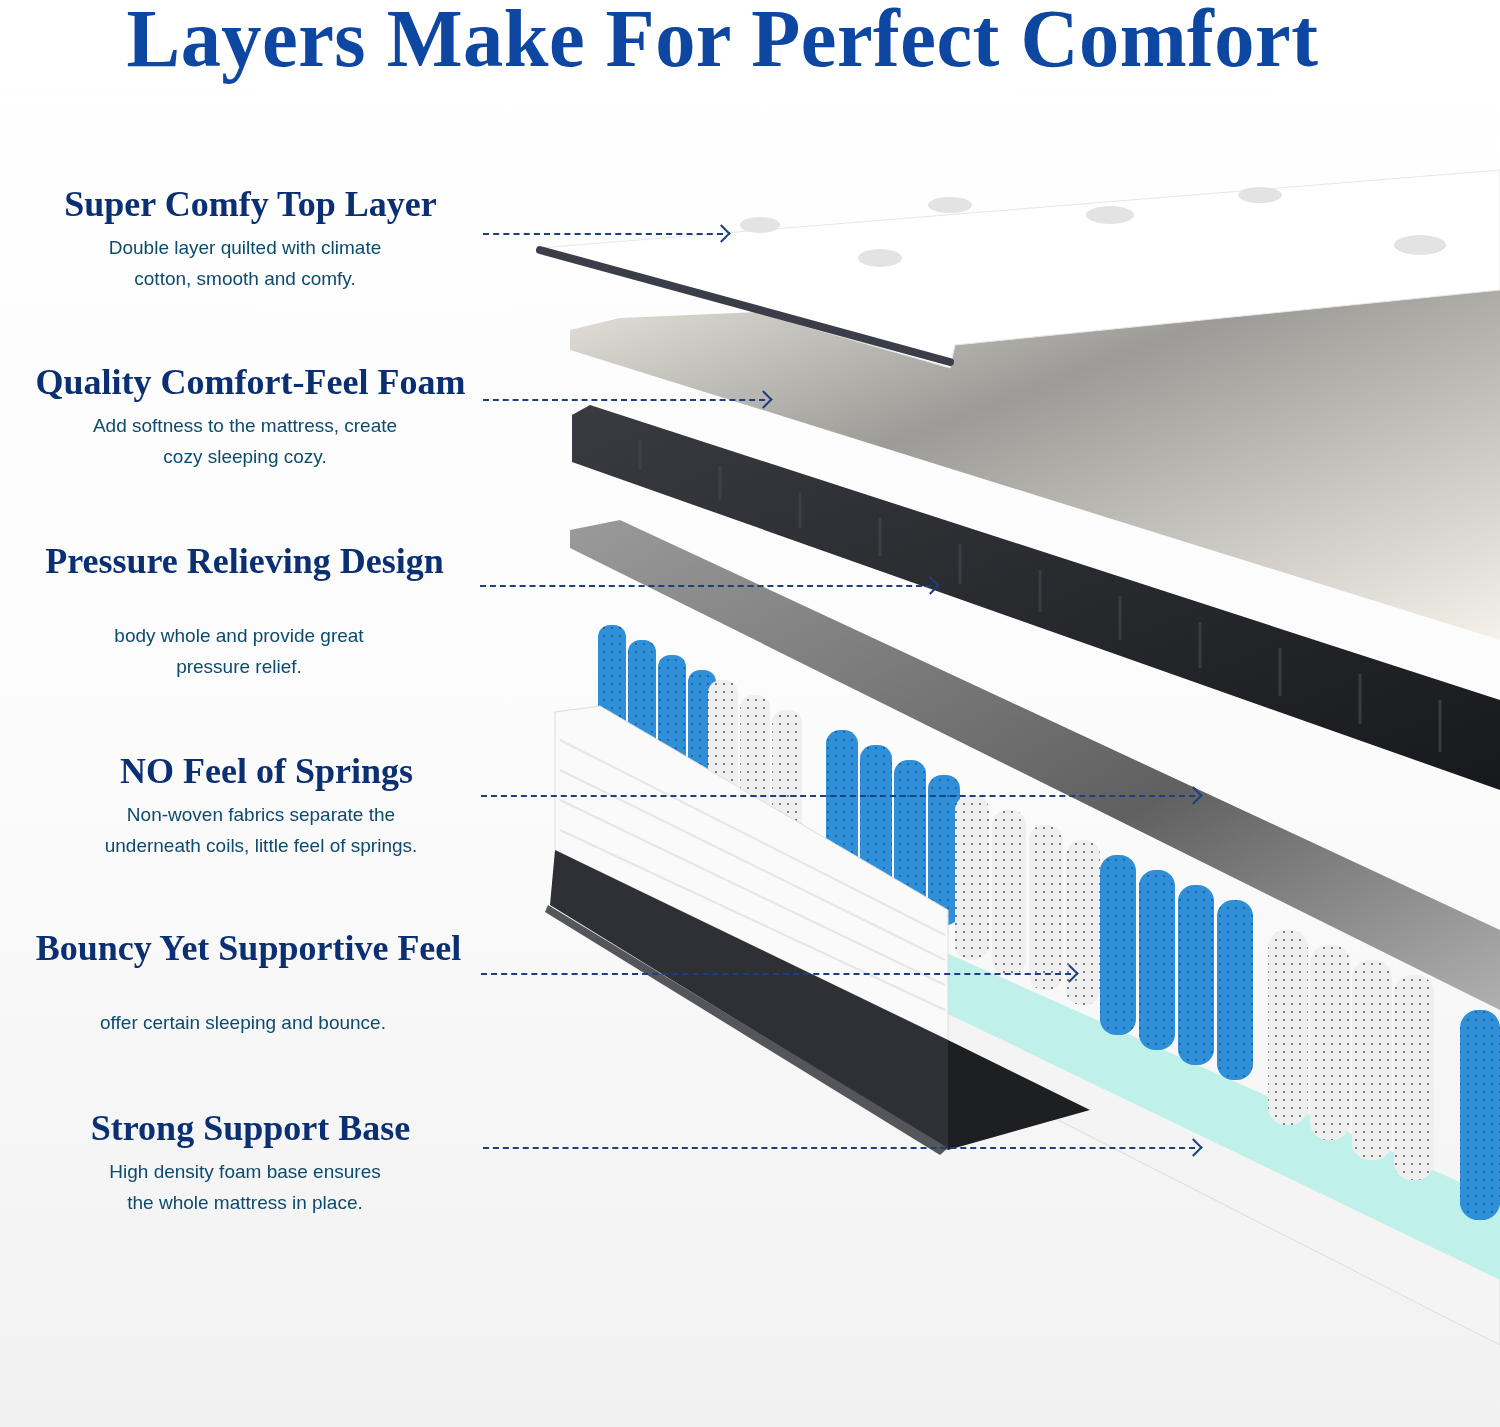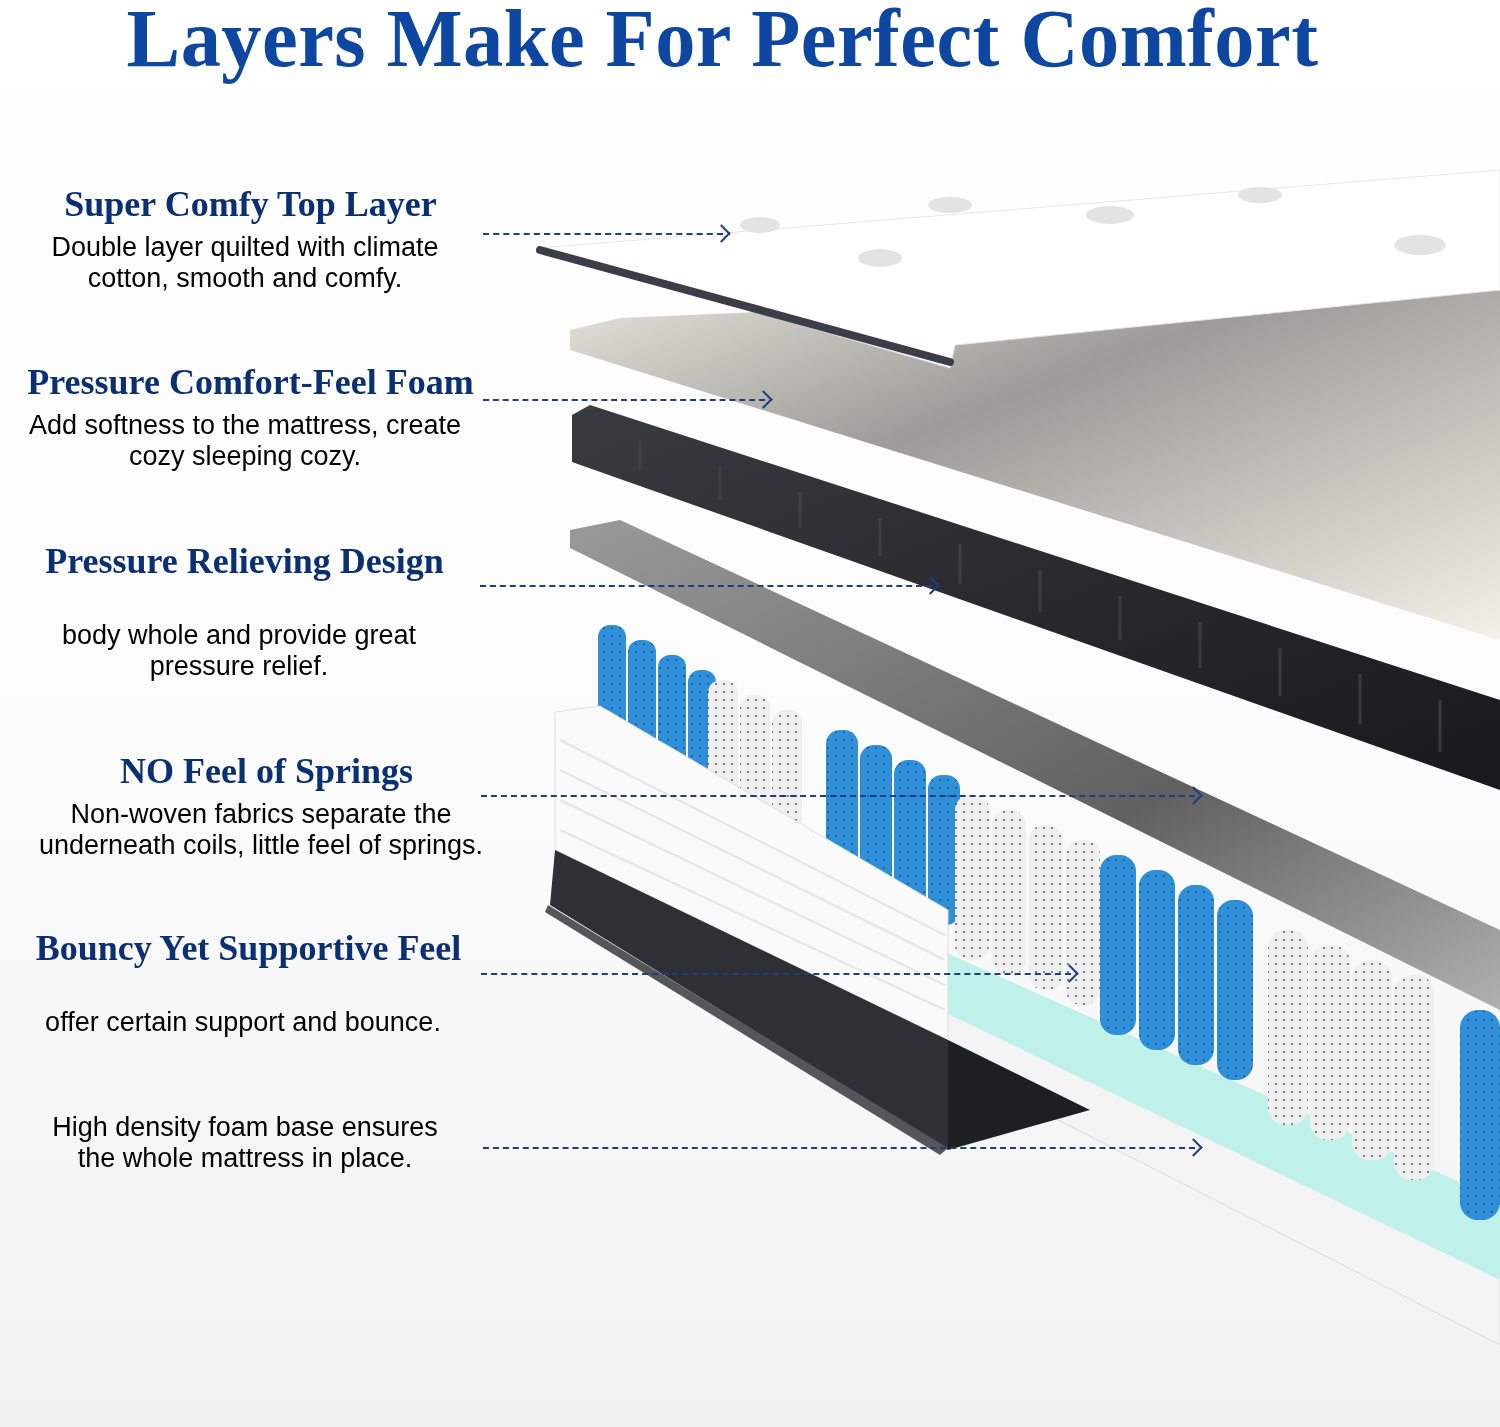--- a/index.html
+++ b/index.html
@@ -13,21 +13,21 @@
     font-family:"Liberation Serif", serif; font-weight:bold;
     font-size:82px; color:#0d47a1; letter-spacing:0.5px; margin:0;
     transform:scaleX(0.98);
   }
   .feature { position:absolute; width:490px; text-align:center; }
   .feature h2 {
     margin:0; font-family:"Liberation Serif", serif; font-weight:bold;
     font-size:36px; color:#0b2f73; line-height:44px;padding-left:11px;
   }
   .feature p {
-    margin:6px 0 0 0; font-size:27px; line-height:31px; color:#000000;
+    margin:6px 0 0 0; font-size:19px; line-height:31px; color:#0c4a6e;
   }
   .leader {
     position:absolute; height:0; border-top:2px dashed #1c3f7f;
   }
   .arrow {
     position:absolute; width:11px; height:11px;
     border-top:2.5px solid #1c3f7f; border-right:2.5px solid #1c3f7f;
     transform:rotate(45deg);
   }
   svg.mattress { position:absolute; left:0; top:0; }
@@ -140,21 +140,21 @@
   <h2>Super Comfy Top Layer</h2>
   <p>
     <span>Double layer quilted with climate</span><br>
     <span>cotton, smooth and comfy.</span>
   </p>
 </div>
 <div class="leader" style="left:483px; top:233px; width:240px;"></div>
 <div class="arrow" style="left:715px; top:227px;"></div>
 
 <div class="feature" style="left:0; top:360px;">
-  <h2>Pressure Comfort-Feel Foam</h2>
+  <h2>Quality Comfort-Feel Foam</h2>
   <p>
     <span>Add softness to the mattress, create</span><br>
     <span>cozy sleeping cozy.</span>
   </p>
 </div>
 <div class="leader" style="left:483px; top:399px; width:282px;"></div>
 <div class="arrow" style="left:757px; top:393px;"></div>
 
 <div class="feature" style="left:-6px; top:539px;">
   <h2>Pressure Relieving Design</h2>
@@ -174,26 +174,27 @@
     <span>underneath coils, little feel of springs.</span>
   </p>
 </div>
 <div class="leader" style="left:481px; top:795px; width:714px;"></div>
 <div class="arrow" style="left:1187px; top:789px;"></div>
 
 <div class="feature" style="left:-2px; top:926px;">
   <h2>Bouncy Yet Supportive Feel</h2>
   <p>
     <br>
-    <span>offer certain support and bounce.</span>
+    <span>offer certain sleeping and bounce.</span>
   </p>
 </div>
 <div class="leader" style="left:481px; top:973px; width:590px;"></div>
 <div class="arrow" style="left:1063px; top:967px;"></div>
 
 <div class="feature" style="left:0; top:1106px;">
+  <h2>Strong Support Base</h2>
   <p>
     <span>High density foam base ensures</span><br>
     <span>the whole mattress in place.</span>
   </p>
 </div>
 <div class="leader" style="left:483px; top:1147px; width:712px;"></div>
 <div class="arrow" style="left:1187px; top:1141px;"></div>
 
 </body></html>

